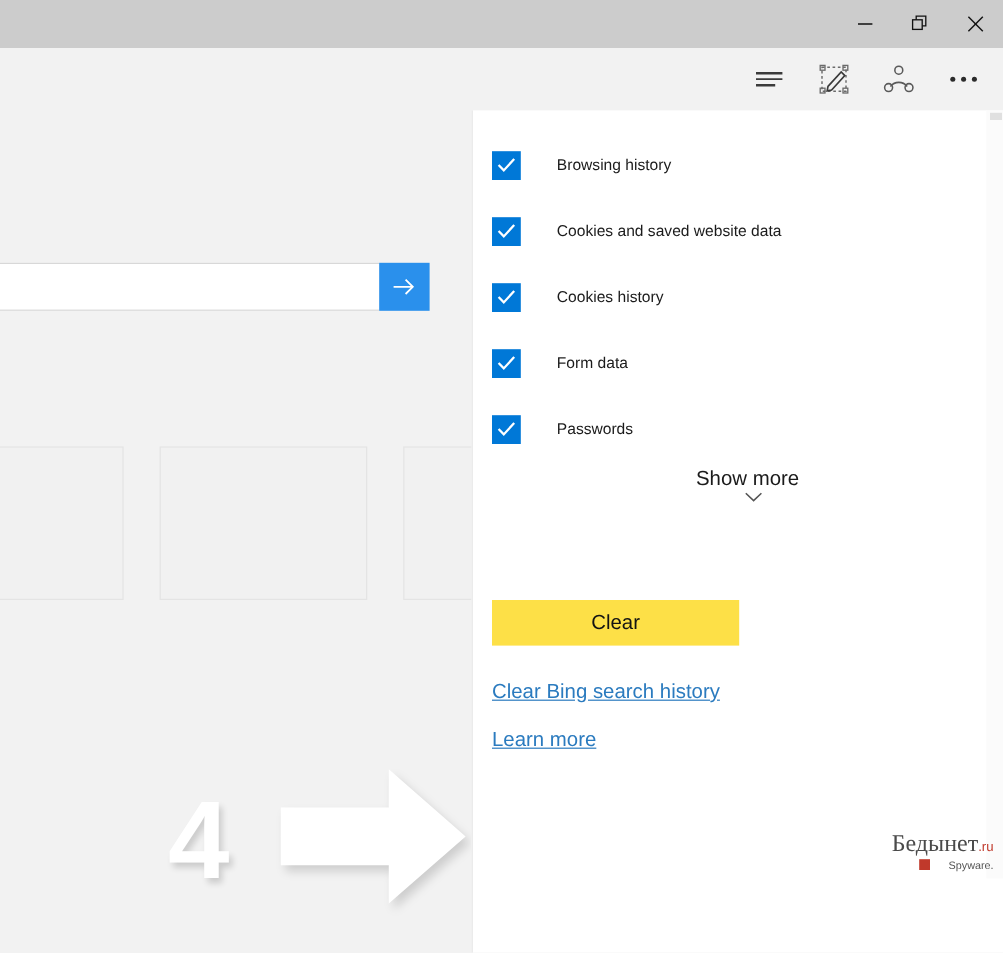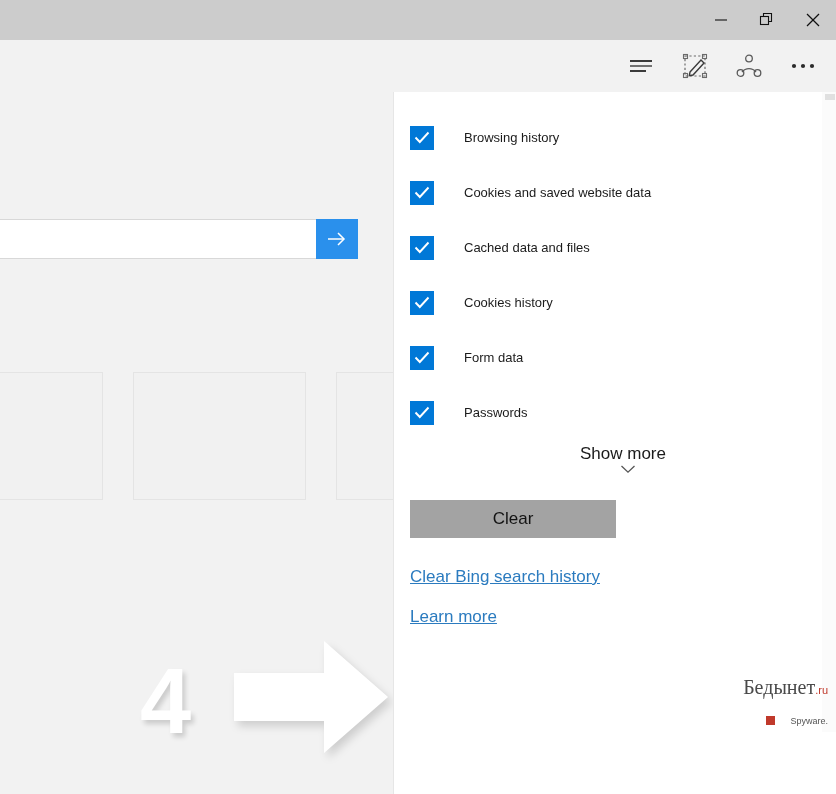--- a/index.html
+++ b/index.html
@@ -209,21 +209,21 @@
     font-size: 17px;
     color: #1b1b1b;
     font-family: "Liberation Sans", sans-serif;
   }
   .chev { margin-left: 9px; }
 
   .clear-btn {
     position: absolute;
     left: 16px; top: 408px;
     width: 206px; height: 38px;
-    background: #a3a3a3;
+    background: #fde047;
     border: none;
     font-size: 17px;
     color: #131313;
     font-family: "Liberation Sans", sans-serif;
     cursor: default;
   }
 
   .link {
     position: absolute;
     left: 16px;
@@ -251,21 +251,21 @@
   .wm-ru {
     font-family: "Liberation Sans", sans-serif;
     font-size: 11px;
     color: #c0392b;
   }
   .wm-badge {
     display: flex;
     align-items: flex-start;
     justify-content: flex-end;
     gap: 15px;
-    margin-top: 17px;
+    margin-top: 1px;
   }
   .wm-sq {
     width: 9px; height: 9px;
     background: #c0392b;
   }
   .wm-sub {
     font-family: "Liberation Sans", sans-serif;
     font-size: 9px;
     color: #555;
   }
@@ -376,28 +376,20 @@
 
       <div class="cb-row">
         <span class="cb">
           <svg width="16" height="13" viewBox="0 0 16 13">
             <polyline points="1.5,6.5 5.8,11 14.5,1.5" fill="none" stroke="#ffffff" stroke-width="1.9"></polyline>
           </svg>
         </span>
         <span class="cb-label">Cookies and saved website data</span>
       </div>
 
-      <div class="cb-row">
-        <span class="cb">
-          <svg width="16" height="13" viewBox="0 0 16 13">
-            <polyline points="1.5,6.5 5.8,11 14.5,1.5" fill="none" stroke="#ffffff" stroke-width="1.9"></polyline>
-          </svg>
-        </span>
-        <span class="cb-label">Cached data and files</span>
-      </div>
 
       <div class="cb-row">
         <span class="cb">
           <svg width="16" height="13" viewBox="0 0 16 13">
             <polyline points="1.5,6.5 5.8,11 14.5,1.5" fill="none" stroke="#ffffff" stroke-width="1.9"></polyline>
           </svg>
         </span>
         <span class="cb-label">Cookies history</span>
       </div>
 

